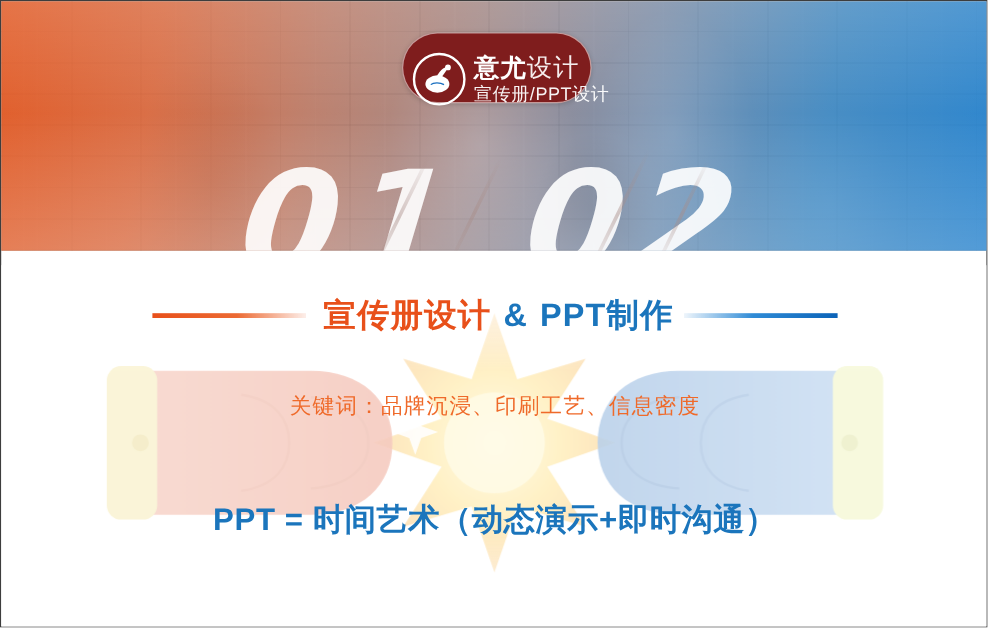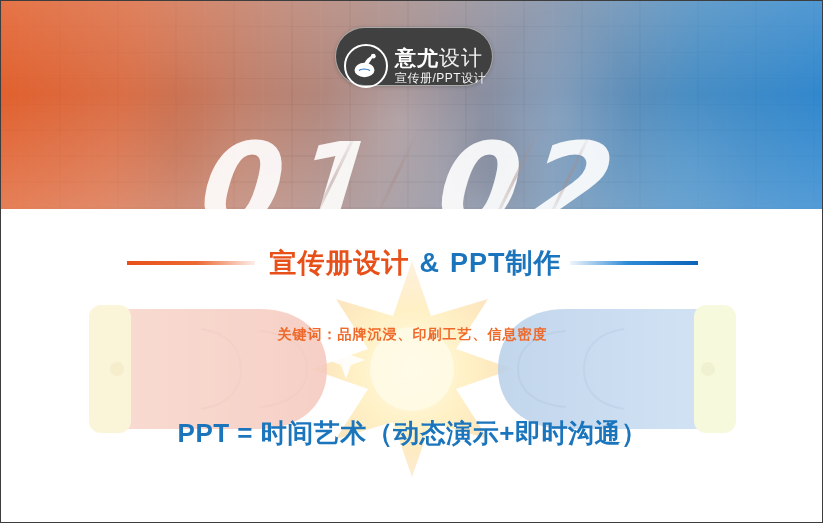--- a/index.html
+++ b/index.html
@@ -106,21 +106,21 @@
   }
 
   
   .logo {
     position: absolute;
     left: 334px;
     top: 26px;
     width: 158px;
     height: 59px;
     border-radius: 30px;
-    background: #404040;
+    background: #7f1d1d;
     border: 1.5px solid rgba(255,255,255,.55);
     display: flex;
     align-items: center;
     box-sizing: border-box;
     padding: 18px 9px 0 8px;
     box-shadow: 0 1px 4px rgba(0,0,0,.18);
   }
   .logo-mark {
     width: 40px;
     height: 40px;
@@ -135,21 +135,21 @@
   .logo-text { margin-left: 7px; line-height: 1; }
   .logo-main {
     font-size: 21px;
     font-weight: 700;
     color: #ffffff;
     letter-spacing: 1px;
     white-space: nowrap;
   }
   .logo-main .thin { font-weight: 400; color: rgba(255,255,255,.92); }
   .logo-sub {
-    font-size: 12px;
+    font-size: 15px;
     color: rgba(255,255,255,.95);
     letter-spacing: .5px;
     margin-top: 4px;
     white-space: nowrap;
     text-align: center;
   }
 
   
   .body-area {
     position: absolute;
@@ -208,22 +208,22 @@
     font-weight: 700;
     letter-spacing: .5px;
     line-height: 1.25;
     white-space: nowrap;
   }
   .headline.orange { color: #e8501a; }
   .headline.blue { color: #1b75bc; }
 
   .keyline {
     margin-top: 9px;
-    font-size: 14px;
-    font-weight: 700;
+    font-size: 18px;
+    font-weight: 400;
     letter-spacing: 1px;
     white-space: nowrap;
   }
   .keyline.orange { color: #ef6a2a; }
   .keyline.blue { color: #2a85cd; }
 </style>
 </head>
 <body>
 
 <div class="slide">

